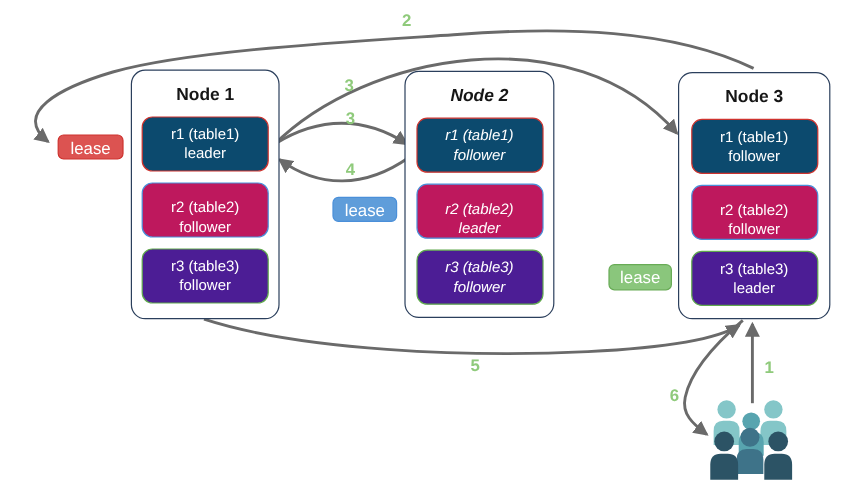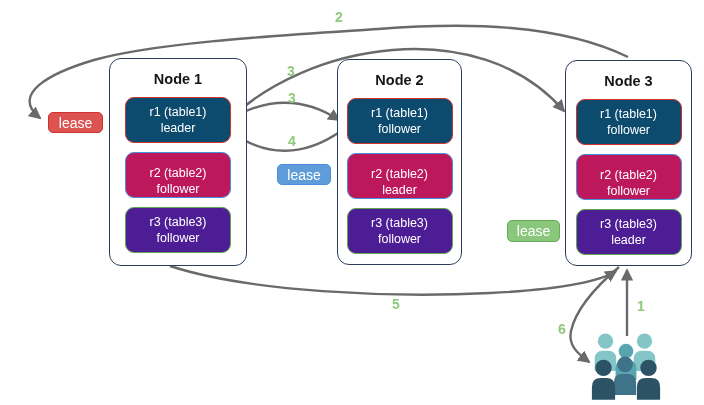--- a/index.html
+++ b/index.html
@@ -69,37 +69,37 @@
     <g>
       <use href="#person" x="592" y="333" width="27" height="38" class="p-light"></use>
       <use href="#person" x="631" y="333" width="27" height="38" class="p-light"></use>
       <use href="#person" x="613" y="343" width="26" height="37" class="p-mid"></use>
       <use href="#person" x="611" y="356" width="28" height="39" class="p-middark"></use>
       <use href="#person" x="589" y="359" width="29" height="41" class="p-dark"></use>
       <use href="#person" x="634" y="359" width="29" height="41" class="p-dark"></use>
     </g>
   </svg>
 
-  <div class="node-card" style="left:109px;top:58px;width:138px;height:208px;">
+  <div class="node-card" style="left:109px;top:58px;width:124px;height:208px;">
     <div class="node-title">Node 1</div>
     <div class="replica c-red">
       <span>r1 (table1)</span>
       <span>leader</span>
     </div>
     <div class="replica c-blue">
       <span>r2 (table2)</span>
       <span>follower</span>
     </div>
     <div class="replica c-green">
       <span>r3 (table3)</span>
       <span>follower</span>
     </div>
   </div>
 
-  <div class="node-card" style="left:337px;top:59px;width:125px;height:206px;">
+  <div class="node-card" style="left:337px;top:59px;width:125px;height:206px;font-style:italic;">
     <div class="node-title">Node 2</div>
     <div class="replica c-red">
       <span>r1 (table1)</span>
       <span>follower</span>
     </div>
     <div class="replica c-blue">
       <span>r2 (table2)</span>
       <span>leader</span>
     </div>
     <div class="replica c-green">

